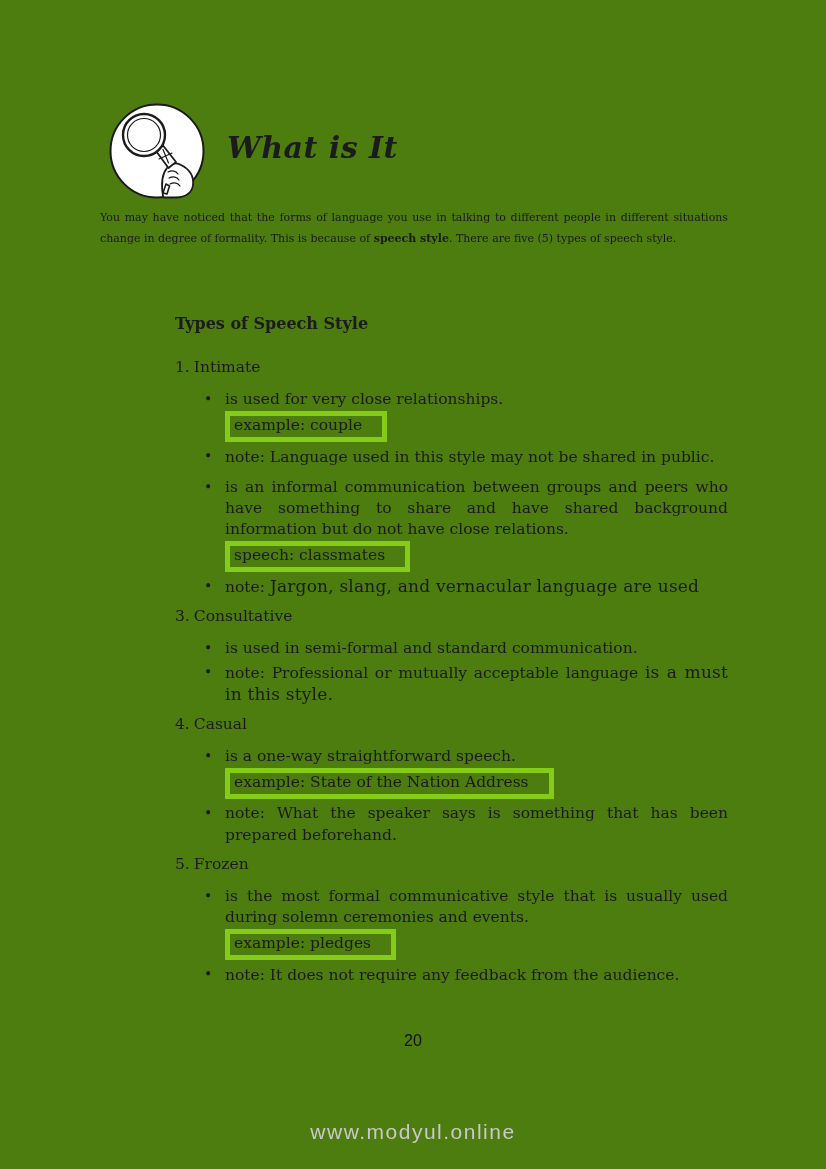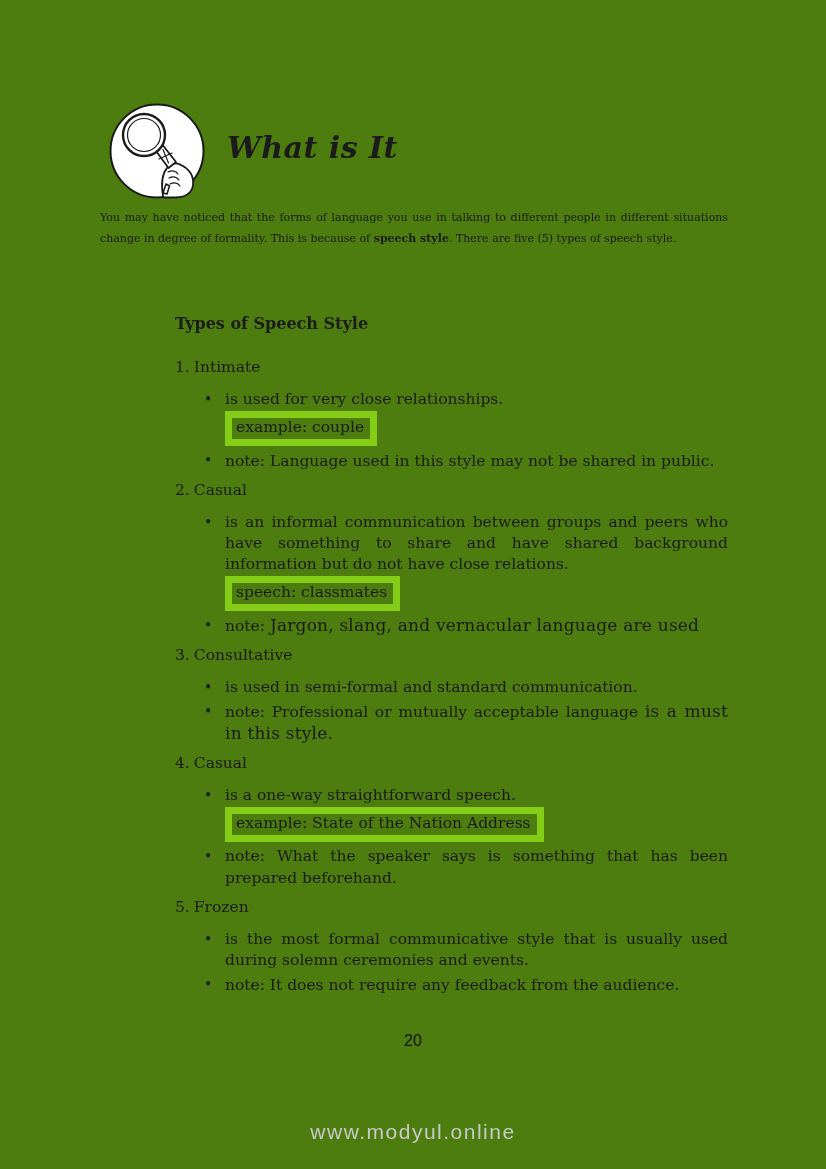--- a/index.html
+++ b/index.html
@@ -75,22 +75,22 @@
   }
   .btext {
     flex: 1;
     font-size: 15.5px;
     line-height: 21px;
     text-align: justify;
   }
   .example-line { margin-top: 1px; margin-bottom: 1px; }
   .example-box {
     display: inline-block;
-    border: 7px solid #84cc16;
-    padding: 0px 6px 2px 4px;
+    border: 5px solid #84cc16;
+    padding: 0px 20px 2px 4px;
     line-height: 19px;
   }
   .note-alt { font-size: 17px; letter-spacing: 0.2px; }
 
   
   .page-number {
     position: absolute;
     left: 0; right: 0;
     top: 1032px;
     text-align: center;
@@ -151,21 +151,20 @@
           <div class="example-line"><span class="example-box"><span>example: couple</span></span></div>
         </div>
       </div>
       <div class="bullet">
         <span class="dot">•</span>
         <div class="btext"><span>note: Language used in this style may not be shared in public.</span><span class="note-alt"></span></div>
       </div>
     </section>
 
     <section class="section">
-      <div class="section-name"><span class="num">2.</span><span>Casual</span></div>
       <div class="bullet">
         <span class="dot">•</span>
         <div class="btext">
           <span>is an informal communication between groups and peers who have something to share and have shared background information but do not have close relations.</span>
           <div class="example-line"><span class="example-box"><span>speech: classmates</span></span></div>
         </div>
       </div>
       <div class="bullet">
         <span class="dot">•</span>
         <div class="btext"><span>note: </span><span class="note-alt">Jargon, slang, and vernacular language are used</span></div>
@@ -200,20 +199,21 @@
         <div class="btext"><span>note: What the speaker says is something that has been prepared beforehand.</span><span class="note-alt"></span></div>
       </div>
     </section>
 
     <section class="section">
       <div class="section-name"><span class="num">5.</span><span>Frozen</span></div>
       <div class="bullet">
         <span class="dot">•</span>
         <div class="btext">
           <span>is the most formal communicative style that is usually used during solemn ceremonies and events.</span>
+          <div class="example-line"><span class="example-box"><span>example: pledges</span></span></div>
         </div>
       </div>
       <div class="bullet">
         <span class="dot">•</span>
         <div class="btext"><span>note: It does not require any feedback from the audience.</span><span class="note-alt"></span></div>
       </div>
     </section>
   </div>
 
   <div class="page-number">20</div>

